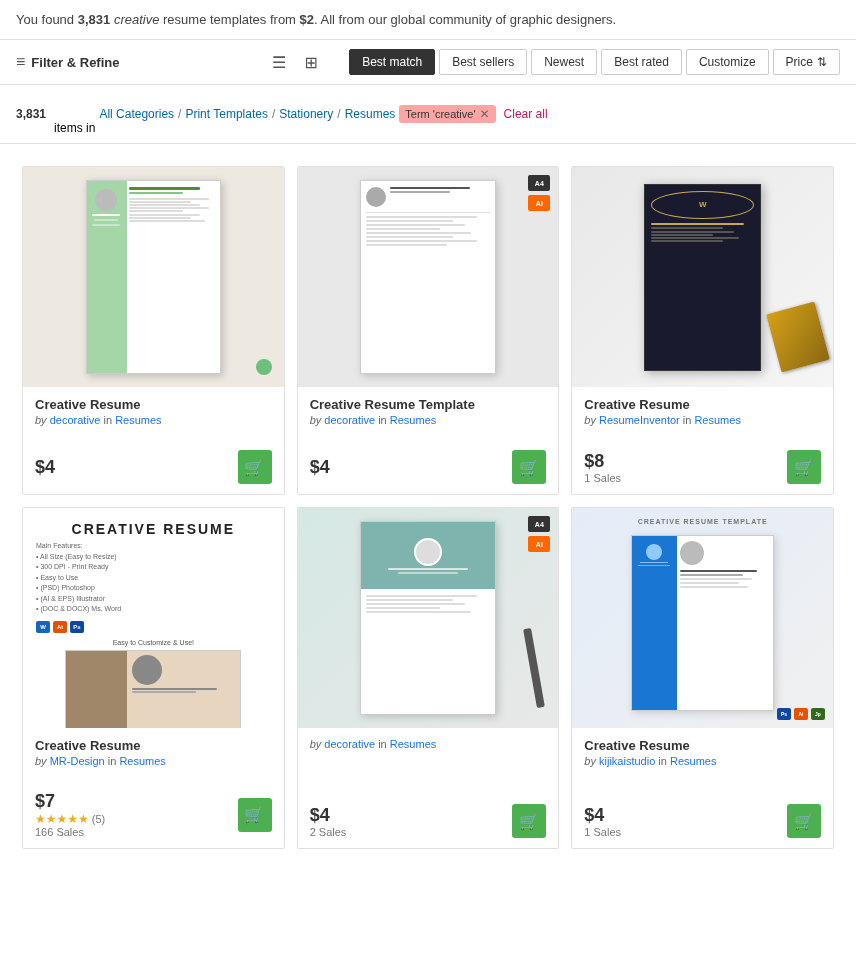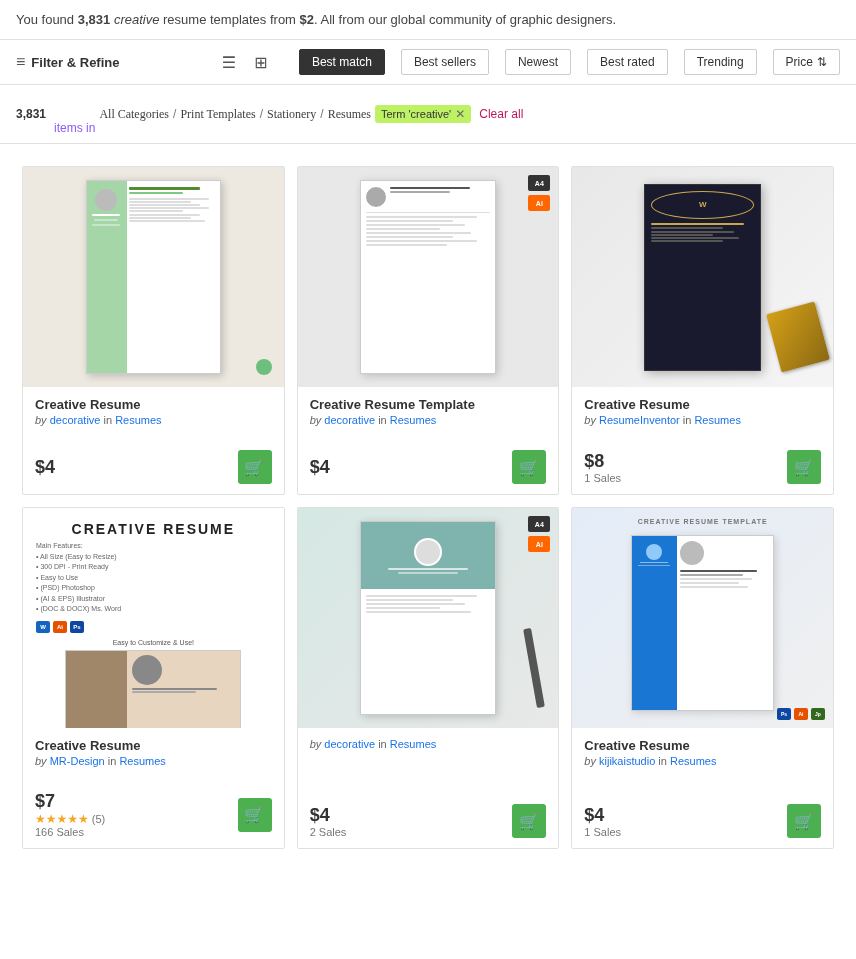--- a/index.html
+++ b/index.html
@@ -30,21 +30,21 @@
       flex: 1;
     }
     .filter-icon { font-size: 16px; color: #555; }
     .view-icons { display: flex; gap: 4px; margin-left: auto; margin-right: 12px; }
     .view-icon-btn {
       width: 28px; height: 28px;
       display: flex; align-items: center; justify-content: center;
       cursor: pointer; border: none; background: none; color: #555;
       font-size: 16px;
     }
-    .sort-buttons { display: flex; gap: 16px; }
+    .sort-buttons { display: flex; gap: 4px; }
     .sort-btn {
       padding: 5px 12px;
       border: 1px solid #ccc;
       background: #fff;
       cursor: pointer;
       font-size: 12px;
       color: #333;
       border-radius: 2px;
     }
     .sort-btn.active {
@@ -59,26 +59,26 @@
     .breadcrumb-bar {
       display: flex;
       align-items: center;
       padding: 8px 16px;
       font-size: 12px;
       border-bottom: 1px solid #e0e0e0;
       flex-wrap: wrap;
       gap: 4px;
     }
     .breadcrumb-count { font-weight: bold; margin-right: 4px; }
-    .breadcrumb-in { color: #8b5cf6; margin-top: 28px; }
-    .breadcrumb-link { color: #404040; text-decoration: none; cursor: pointer; font-family: Liberation Serif, serif; }
+    .breadcrumb-in { color: #000000; margin-top: 28px; }
+    .breadcrumb-link { color: #0369a1; text-decoration: none; cursor: pointer; }
     .breadcrumb-sep { color: #777; }
     .term-badge {
       display: flex; align-items: center; gap: 4px;
-      background: #bef264; border-radius: 3px;
+      background: #fca5a5; border-radius: 3px;
       padding: 2px 6px; font-size: 11px; color: #333;
     }
     .term-badge-x { cursor: pointer; color: #666; font-size: 12px; }
     .clear-all { color: #be185d; cursor: pointer; text-decoration: none; margin-left: 4px; }
 
     .grid {
       display: grid;
       grid-template-columns: repeat(3, 1fr);
       gap: 0;
       padding: 16px;
@@ -146,21 +146,21 @@
   </div>
   <div class="view-icons">
     <button class="view-icon-btn">☰</button>
     <button class="view-icon-btn">⊞</button>
   </div>
   <div class="sort-buttons">
     <button class="sort-btn active">Best match</button>
     <button class="sort-btn">Best sellers</button>
     <button class="sort-btn">Newest</button>
     <button class="sort-btn">Best rated</button>
-    <button class="sort-btn">Trending</button>
+    <button class="sort-btn">Customize</button>
     <button class="sort-btn sort-btn-price">Price <span>⇅</span></button>
   </div>
 </div>
 
 <div class="breadcrumb-bar">
   <span class="breadcrumb-count">3,831</span>
   <span class="breadcrumb-in">items in</span>
   <a class="breadcrumb-link">All Categories</a>
   <span class="breadcrumb-sep">/</span>
   <a class="breadcrumb-link">Print Templates</a>

